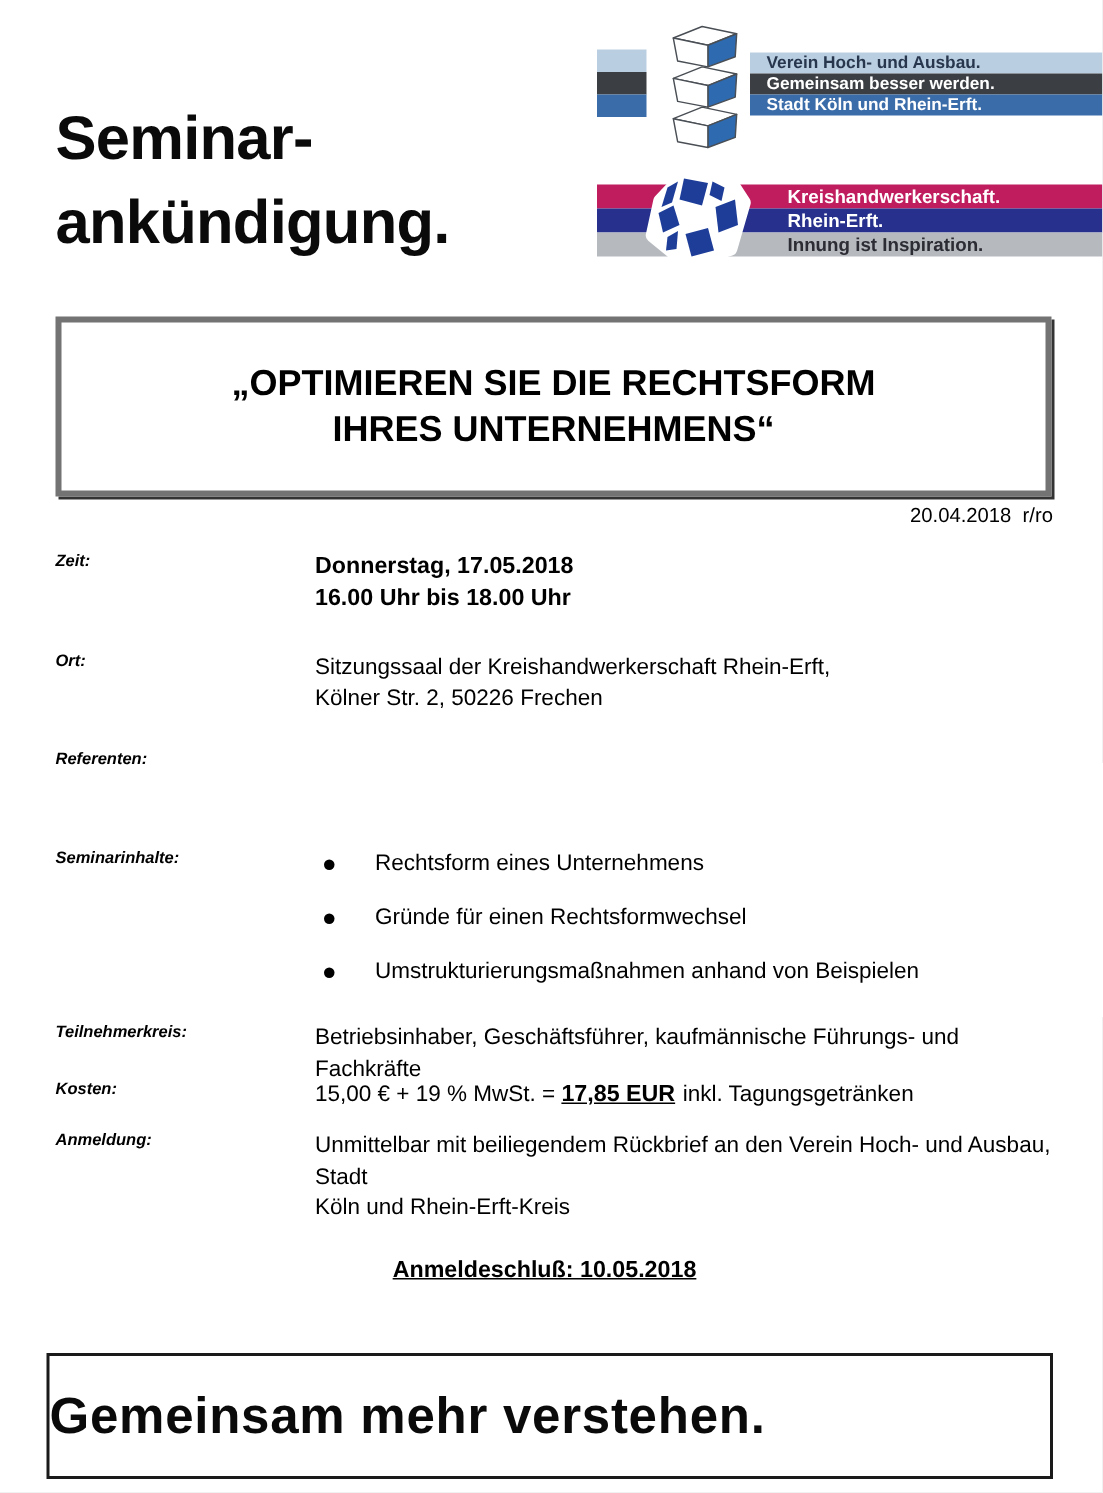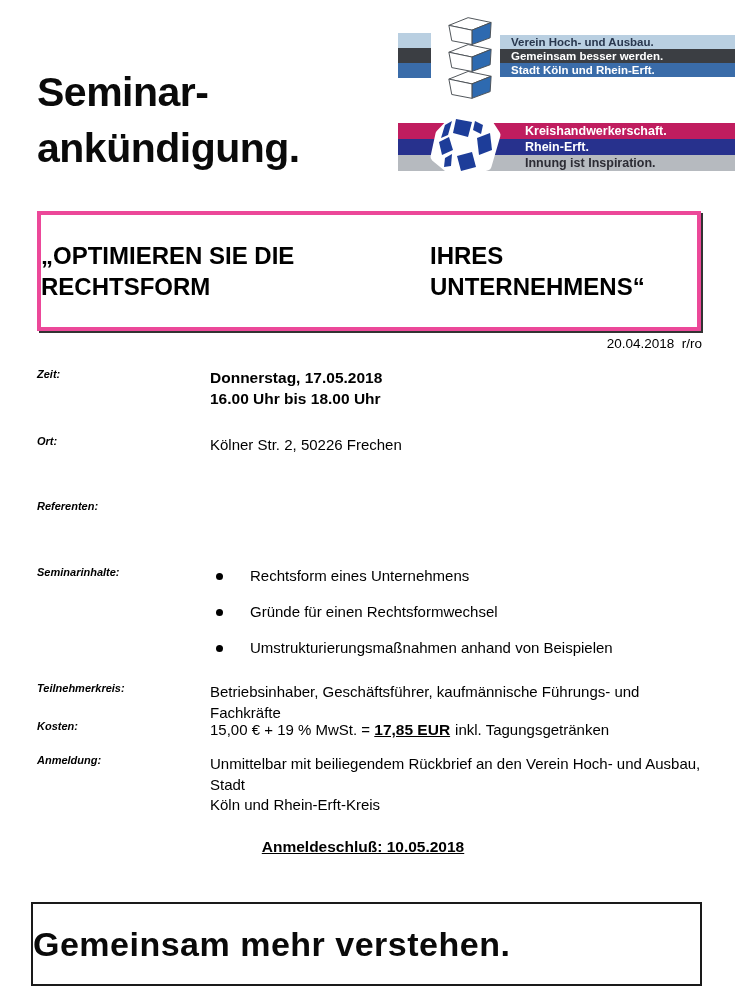--- a/index.html
+++ b/index.html
@@ -19,22 +19,22 @@
   .lv-bars{position:absolute;left:102px;right:0;top:20px;}
   .lv-bars .bar{height:14px;line-height:14px;font-size:11.5px;font-weight:bold;
     padding-left:11px;white-space:nowrap;}
   .logo-kh{position:absolute;left:398px;right:0;top:110px;height:75px;}
   .kh-bars{position:absolute;left:0;right:0;top:13px;}
   .kh-bars .bar{height:16px;line-height:16px;font-size:12.5px;font-weight:bold;
     padding-left:127px;white-space:nowrap;}
   .emblem{position:absolute;left:27px;top:0;}
   
   .title-box{position:absolute;left:37px;width:664px;top:211px;height:120px;
-    box-sizing:border-box;border:4px solid #ec4899;box-shadow:2px 2px 0 rgba(0,0,0,.8);
-    display:flex;flex-direction:row;justify-content:center;align-items:center;
+    box-sizing:border-box;border:4px solid #737373;box-shadow:2px 2px 0 rgba(0,0,0,.8);
+    display:flex;flex-direction:column;justify-content:center;align-items:center;
     background:#fff;}
   .title-box div{font-size:24px;font-weight:bold;line-height:31px;letter-spacing:0;}
   
   .date-line{position:absolute;right:33px;top:336px;font-size:13.5px;}
   
   .row{position:absolute;left:37px;width:665px;display:flex;align-items:flex-start;}
   .row .label{width:173px;flex:0 0 173px;font-size:11px;font-weight:bold;
     font-style:italic;letter-spacing:0;}
   .row .value{flex:1;font-size:15px;line-height:20.5px;}
   .r-zeit{top:368px}.r-zeit .value{font-weight:bold;font-size:15.5px}
@@ -133,20 +133,21 @@
     <div class="label">Zeit:</div>
     <div class="value">
       <div>Donnerstag, 17.05.2018</div>
       <div>16.00 Uhr bis 18.00 Uhr</div>
     </div>
   </div>
 
   <div class="row r-ort">
     <div class="label">Ort:</div>
     <div class="value">
+      <div>Sitzungssaal der Kreishandwerkerschaft Rhein-Erft,</div>
       <div>Kölner Str. 2, 50226 Frechen</div>
     </div>
   </div>
 
   <div class="row r-ref">
     <div class="label">Referenten:</div>
   </div>
 
   <div class="row r-inh">
     <div class="label">Seminarinhalte:</div>

